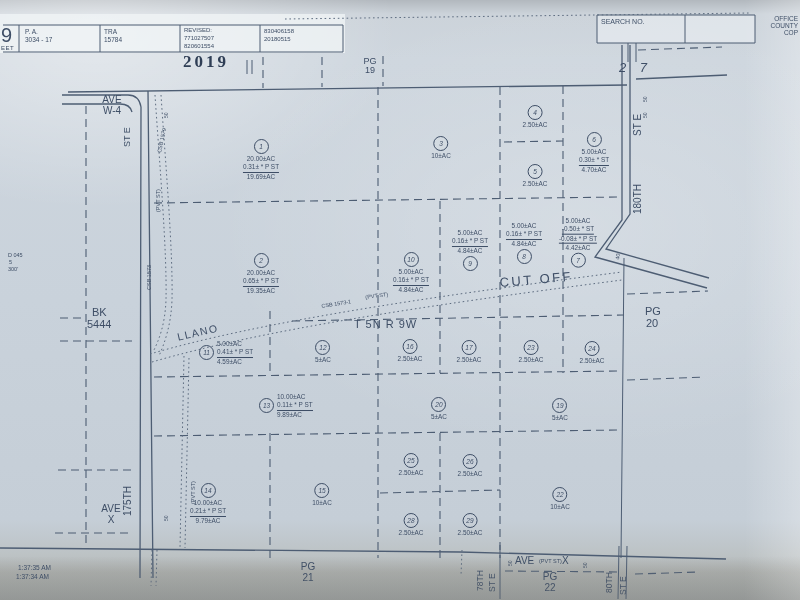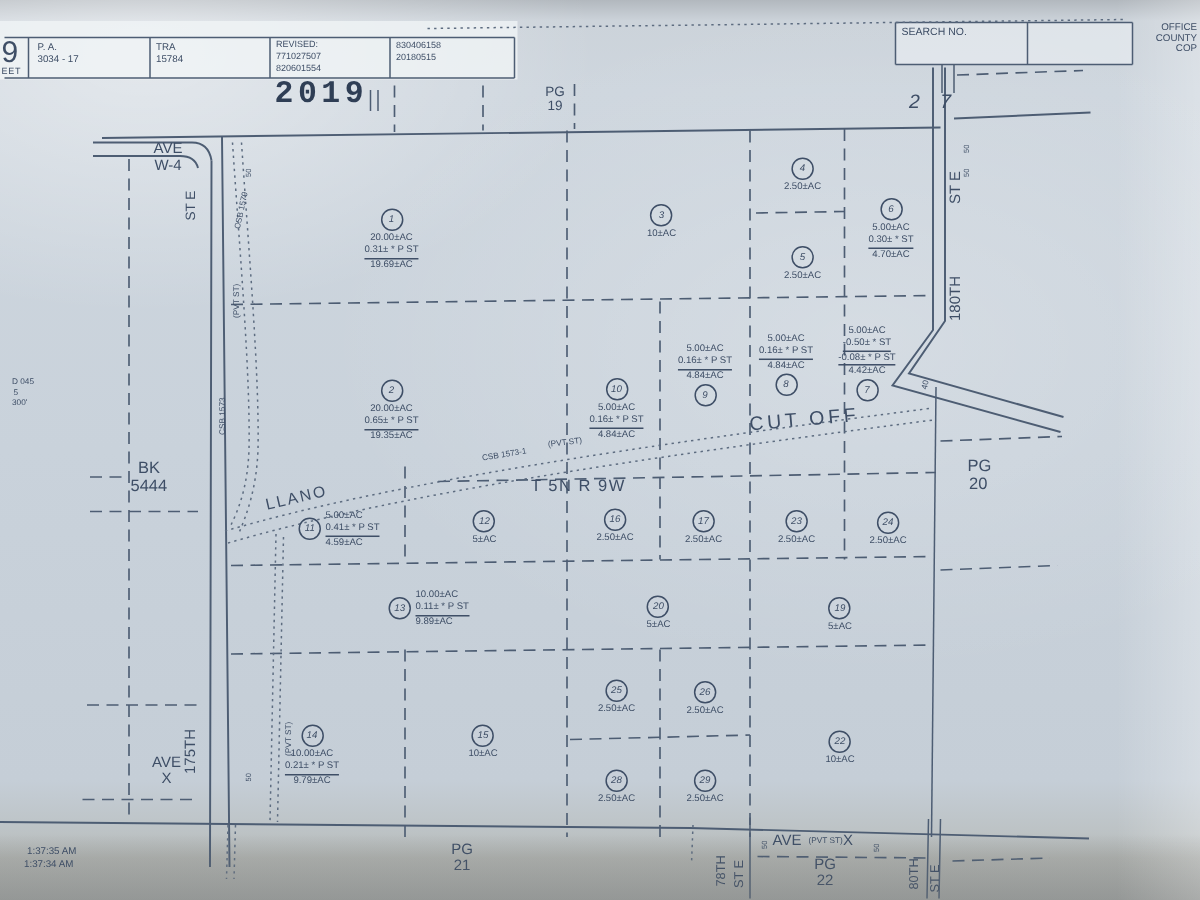--- a/index.html
+++ b/index.html
@@ -13,21 +13,21 @@
   .hdr-bg{position:absolute;left:0;top:14px;width:345px;height:39px;background:rgba(242,245,247,.75);}
   .hdr-bg2{position:absolute;left:597px;top:15px;width:158px;height:28px;background:rgba(238,242,245,.55);}
   svg.lines{position:absolute;left:0;top:0;}
   .s{stroke:#4d5d73;stroke-width:1.3;fill:none;}
   .s2{stroke:#4d5d73;stroke-width:1;fill:none;}
   .d{stroke:#4d5d73;stroke-width:1.1;fill:none;stroke-dasharray:8 5;}
   .dot{stroke:#5d6c80;stroke-width:1;fill:none;stroke-dasharray:1.6 2.8;}
   .lb{position:absolute;white-space:nowrap;line-height:1.15;}
   .rot{transform:rotate(-90deg);transform-origin:0 0;}
   .c{text-align:center;}
-  .year{font-family:Liberation Mono, monospace;font-weight:600;font-size:21px;letter-spacing:3px;color:#2f3e55;}
+  .year{font-family:Liberation Serif, serif;font-weight:600;font-size:17px;letter-spacing:3px;color:#2f3e55;}
   .t10{font-size:10px;} .t11{font-size:11px;} .t9{font-size:9px;} .t85{font-size:8.5px;}
   .t65{font-size:6.5px;} .t6{font-size:6px;} .t55{font-size:5.5px;} .t5{font-size:5px;}
   .sec{font-size:13px;letter-spacing:5px;}
   .llano{font-size:10.5px;letter-spacing:1.5px;transform:rotate(-13deg);transform-origin:0 0;}
   .cutoff{font-size:13px;letter-spacing:2.5px;transform:rotate(-5deg);transform-origin:0 0;}
   .wm{font-size:30px;font-weight:bold;letter-spacing:2px;color:rgba(252,253,252,.62);}
   .parcel{position:absolute;display:flex;color:#3e4e66;}
   .pnum{flex:0 0 auto;width:13px;height:13px;border:1px solid currentColor;border-radius:50%;
     display:flex;align-items:center;justify-content:center;font-size:6.5px;font-style:italic;background:rgba(255,255,255,.06);}
   .ptext{display:flex;flex-direction:column;align-items:center;}
@@ -86,21 +86,21 @@
   <div class="lb t6" style="left:264px;top:28px;">830406158</div>
   <div class="lb t6" style="left:264px;top:36px;">20180515</div>
   <div class="lb" style="left:601px;top:18px;font-size:7px;">SEARCH NO.</div>
   <div class="lb t65" style="left:752px;top:15px;width:46px;text-align:right;">OFFICE</div>
   <div class="lb t65" style="left:752px;top:22px;width:46px;text-align:right;">COUNTY</div>
   <div class="lb t65" style="left:752px;top:29px;width:46px;text-align:right;">COP</div>
 
   <div class="lb year" style="left:183px;top:52px;">2019</div>
   <div class="lb t9 c" style="left:357px;top:56px;width:26px;">PG</div>
   <div class="lb t9 c" style="left:357px;top:65px;width:26px;">19</div>
-  <div class="lb sec" style="left:606px;top:61px;font-style:italic;">2 7</div>
+  <div class="lb sec" style="left:619px;top:61px;font-style:italic;">2 7</div>
   <div class="lb t11" style="left:92px;top:306px;">BK</div>
   <div class="lb t11" style="left:87px;top:318px;">5444</div>
   <div class="lb t11" style="left:645px;top:305px;">PG</div>
   <div class="lb t11" style="left:646px;top:317px;">20</div>
   <div class="lb t10 c" style="left:295px;top:561px;width:26px;">PG</div>
   <div class="lb t10 c" style="left:295px;top:572px;width:26px;">21</div>
   <div class="lb t10 c" style="left:537px;top:571px;width:26px;">PG</div>
   <div class="lb t10 c" style="left:537px;top:582px;width:26px;">22</div>
   <div class="lb t55" style="left:8px;top:252px;">D 045</div>
   <div class="lb t55" style="left:9px;top:259px;">5</div>

